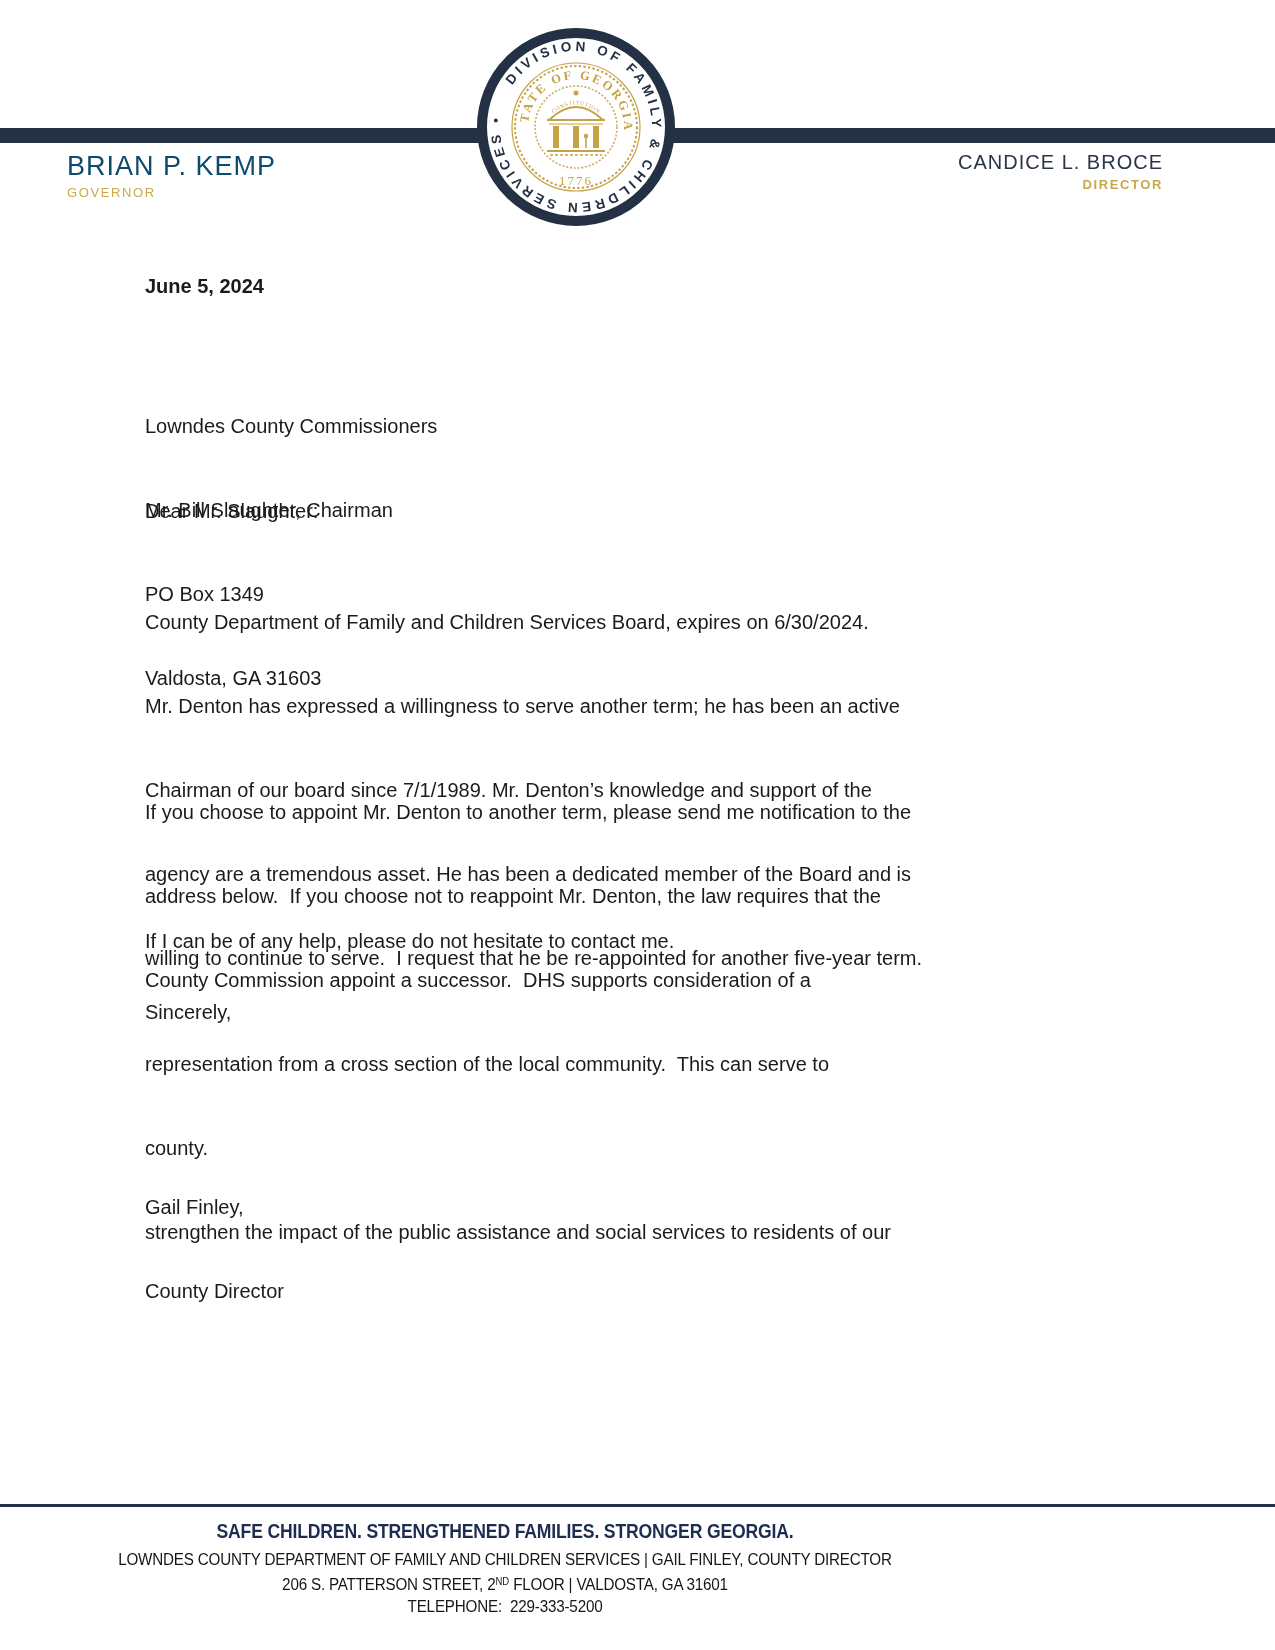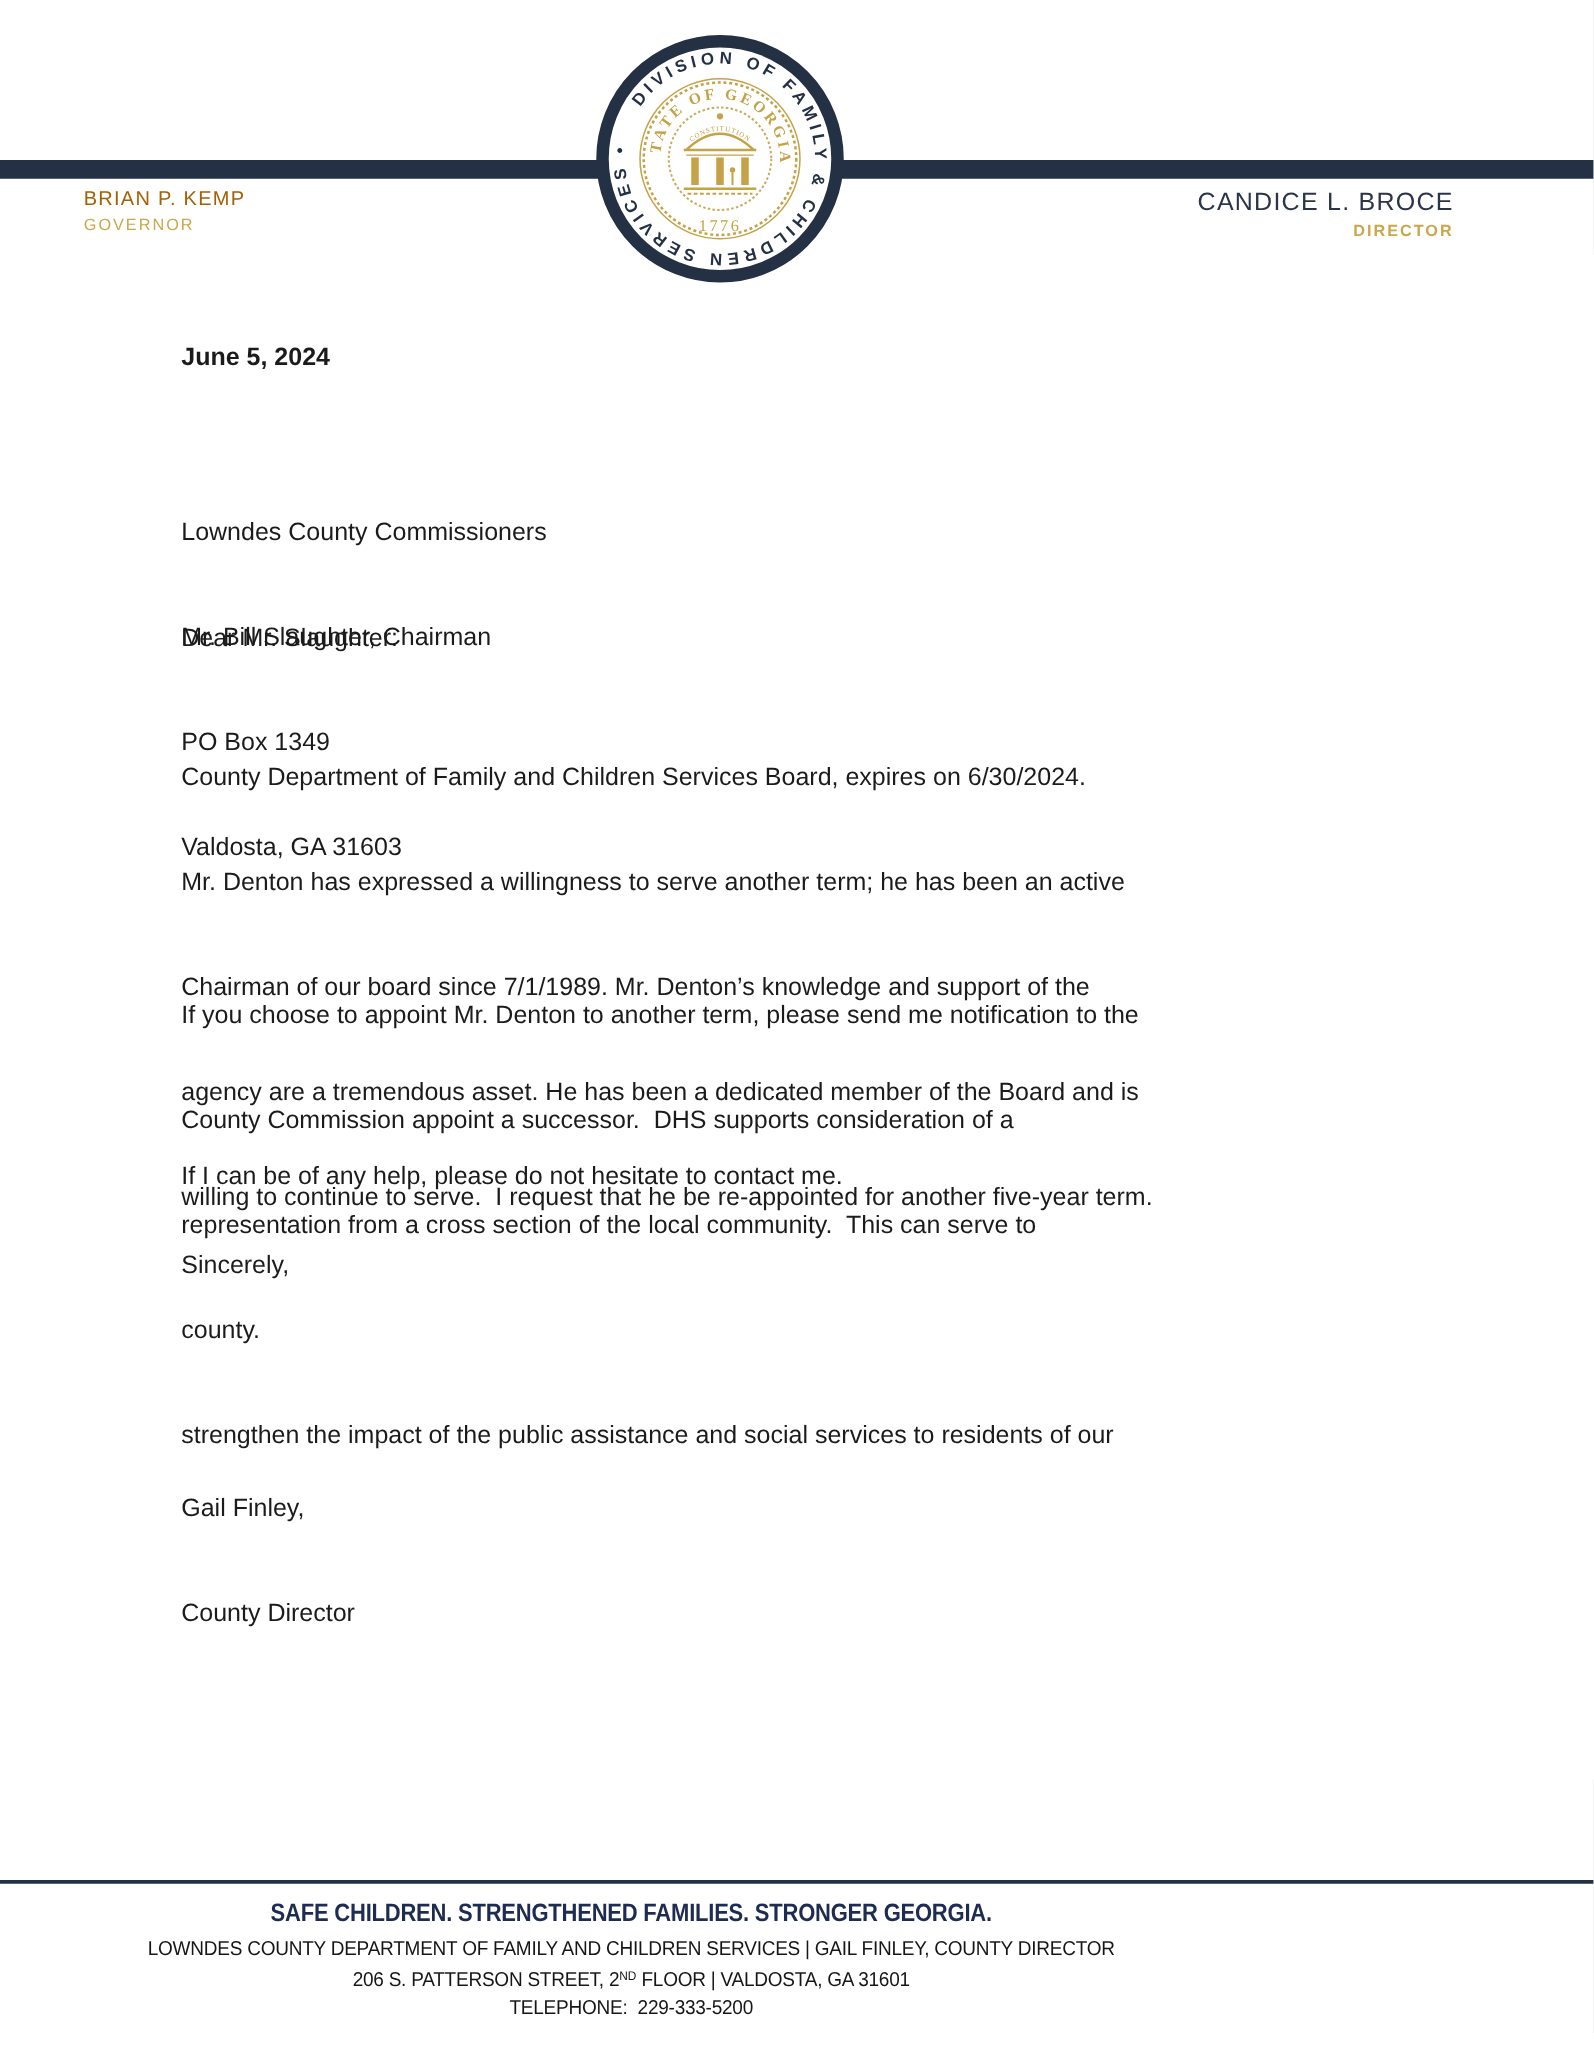--- a/index.html
+++ b/index.html
@@ -3,21 +3,21 @@
 <meta charset="utf-8">
 <style>
   html,body{margin:0;padding:0;background:#e8e8e8;}
   .page{
     position:relative;width:1275px;height:1650px;background:#ffffff;
     font-family:"Liberation Sans", sans-serif;overflow:hidden;margin:0 auto;
   }
   
   .topbar{position:absolute;left:0;top:128px;width:1275px;height:15px;background:#243043;}
   .gov{position:absolute;left:67px;top:151px;}
-  .gov-name{font-size:16px;letter-spacing:1px;color:#a16207;}
+  .gov-name{font-size:27px;letter-spacing:1px;color:#0c4a6e;}
   .gov-title{font-size:13px;letter-spacing:1.6px;color:#c9a84c;margin-top:3px;}
   .dir{position:absolute;right:112px;top:151px;text-align:right;}
   .dir-name{font-size:20px;letter-spacing:1px;color:#2b3548;}
   .dir-title{font-size:13px;letter-spacing:1.6px;color:#c9a84c;margin-top:3px;font-weight:bold;}
   .seal{position:absolute;left:473px;top:24px;width:206px;height:206px;}
   
   .letter{position:absolute;left:145px;top:0;width:945px;color:#1b1b1b;font-size:20px;}
   .blk{position:absolute;left:0;width:945px;line-height:28px;white-space:pre-wrap;}
   .b-date{top:272px;font-weight:bold;}
   .b-recipient{top:356px;}
@@ -114,20 +114,21 @@
     <div class="blk b-p1">
       <div>County Department of Family and Children Services Board, expires on 6/30/2024.</div>
       <div>Mr. Denton has expressed a willingness to serve another term; he has been an active</div>
       <div>Chairman of our board since 7/1/1989. Mr. Denton’s knowledge and support of the</div>
       <div>agency are a tremendous asset. He has been a dedicated member of the Board and is</div>
       <div>willing to continue to serve.  I request that he be re-appointed for another five-year term.</div>
     </div>
 
     <div class="blk b-p2">
       <div>If you choose to appoint Mr. Denton to another term, please send me notification to the</div>
+      <div>address below.  If you choose not to reappoint Mr. Denton, the law requires that the</div>
       <div>County Commission appoint a successor.  DHS supports consideration of a</div>
       <div>representation from a cross section of the local community.  This can serve to</div>
       <div>county.</div>
       <div>strengthen the impact of the public assistance and social services to residents of our</div>
     </div>
 
     <div class="blk b-p3">If I can be of any help, please do not hesitate to contact me.</div>
 
     <div class="blk b-closing">Sincerely,</div>
 

